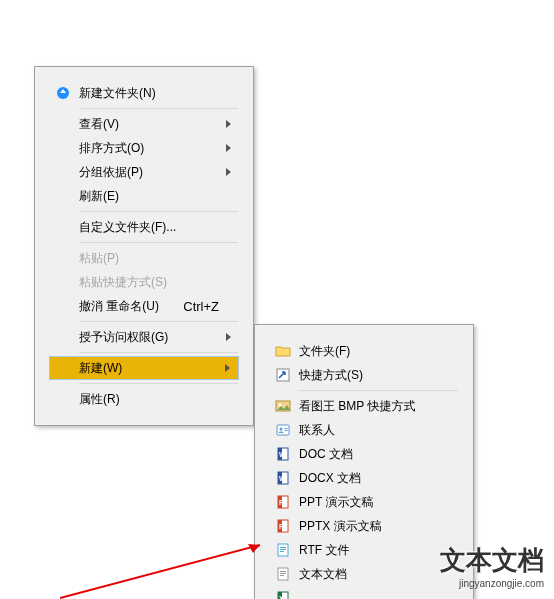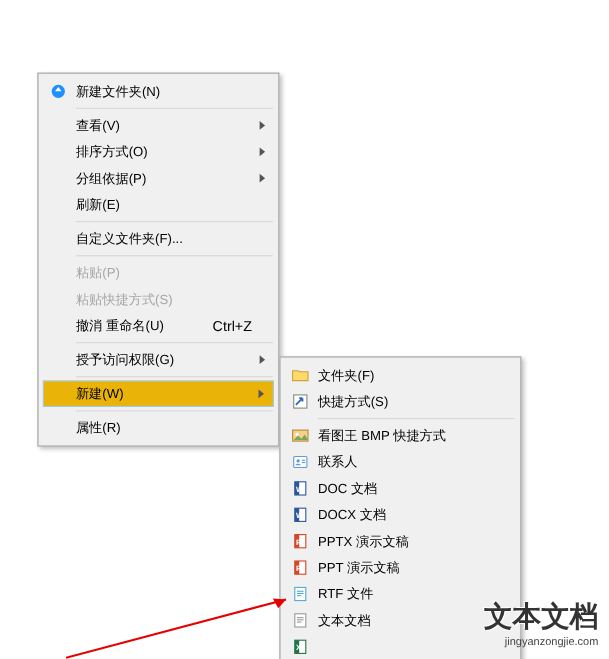--- a/index.html
+++ b/index.html
@@ -10,21 +10,21 @@
     width: 554px;
     height: 599px;
     position: relative;
     overflow: hidden;
   }
   .context-menu {
     position: absolute;
     background: #f0f0f0;
     border: 1px solid #a0a0a0;
     box-shadow: 2px 2px 4px rgba(0,0,0,0.25);
-    padding: 4px;
+    padding: 14px;
   }
   .menu1 { left: 34px; top: 66px; width: 220px; }
   .menu2 { left: 254px; top: 324px; width: 220px; }
   .menu-item {
     height: 24px;
     display: flex;
     align-items: center;
     padding-left: 30px;
     padding-right: 20px;
     position: relative;
@@ -206,31 +206,31 @@
     <span class="label">DOCX 文档</span>
   </div>
   <div class="menu-item">
     <span class="icon-slot">
       <svg width="14" height="14" viewBox="0 0 14 14">
           <rect x="2" y="1" width="10" height="12" fill="#fff" stroke="#d24726"></rect>
           <rect x="2" y="1" width="4" height="12" fill="#d24726"></rect>
           <text x="3" y="10" font-size="7" fill="#fff" font-weight="bold">P</text>
         </svg>
     </span>
-    <span class="label">PPTX 演示文稿</span>
+    <span class="label">PPT 演示文稿</span>
   </div>
   <div class="menu-item">
     <span class="icon-slot">
       <svg width="14" height="14" viewBox="0 0 14 14">
           <rect x="2" y="1" width="10" height="12" fill="#fff" stroke="#d24726"></rect>
           <rect x="2" y="1" width="4" height="12" fill="#d24726"></rect>
           <text x="3" y="10" font-size="7" fill="#fff" font-weight="bold">P</text>
         </svg>
     </span>
-    <span class="label">PPT 演示文稿</span>
+    <span class="label">PPTX 演示文稿</span>
   </div>
   <div class="menu-item">
     <span class="icon-slot">
       <svg width="14" height="14" viewBox="0 0 14 14">
           <rect x="2" y="1" width="10" height="12" fill="#fff" stroke="#4faad0"></rect>
           <rect x="4" y="4" width="6" height="1" fill="#4faad0"></rect>
           <rect x="4" y="6" width="6" height="1" fill="#4faad0"></rect>
           <rect x="4" y="8" width="4" height="1" fill="#4faad0"></rect>
         </svg>
     </span>

